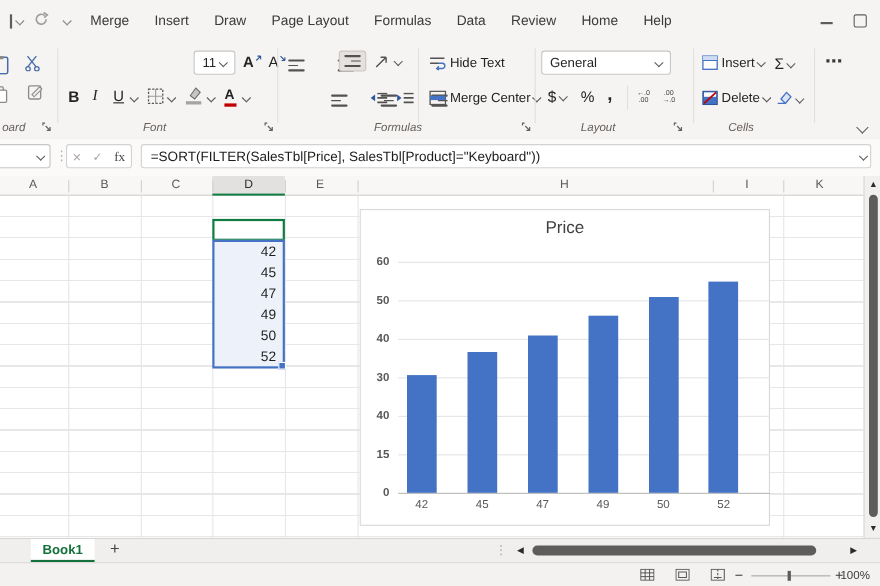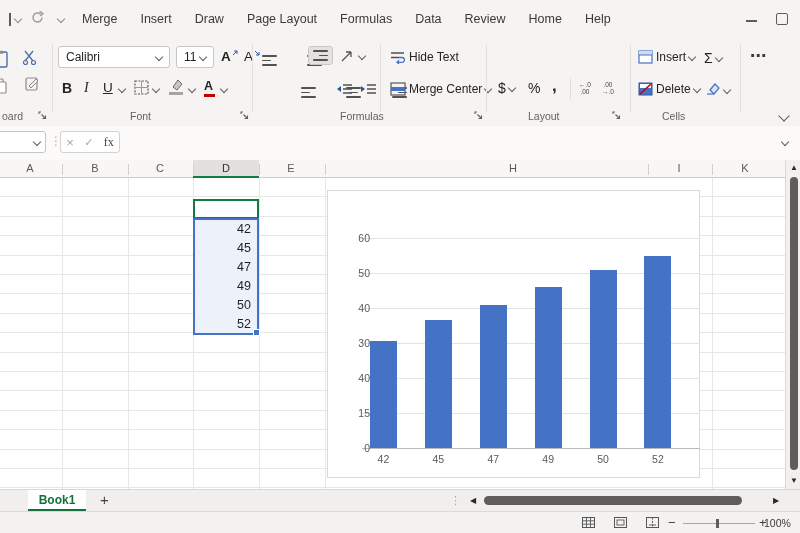--- a/index.html
+++ b/index.html
@@ -13,21 +13,21 @@
   .menu-tab{font-size:12.5px;color:#3a3a3a;white-space:nowrap;cursor:default;}
   .qat-bar{position:absolute;left:9px;top:13px;width:2px;height:13px;background:#5f5d5b;}
   .chev{display:inline-block;width:5px;height:5px;border-right:1.3px solid #5f5d5b;border-bottom:1.3px solid #5f5d5b;transform:rotate(45deg);}
   .chev.lt{border-color:#8a8886;}
   .win-min{position:absolute;left:746px;top:20px;width:11px;height:1.6px;background:#5f5d5b;}
   .win-max{position:absolute;left:776px;top:13px;width:10px;height:10px;border:1.6px solid #5f5d5b;border-radius:2px;}
 
   
   .ribbon{position:absolute;left:0;top:38px;width:800px;height:88px;background:#f6f4f3;border-bottom:1px solid #ddd9d6;}
   .gsep{position:absolute;top:6px;height:68px;width:1px;background:#e2dfdc;}
-  .glabel{position:absolute;top:72px;font-size:10.5px;color:#655f5a;}
+  .glabel{position:absolute;top:72px;font-size:10.5px;color:#655f5a;font-style:italic;}
   .launcher{position:absolute;top:73px;width:9px;height:9px;}
   .combo{position:absolute;height:22px;background:#fff;border:1px solid #c8c6c4;border-radius:3px;
          display:flex;align-items:center;font-size:12px;color:#252423;padding:0 7px;box-sizing:border-box;}
   .combo .chev{margin-left:auto;}
   .rbtn{position:absolute;display:flex;align-items:center;gap:3px;font-size:12px;color:#252423;}
   .big{font-size:13.5px;}
   .li{position:relative;display:inline-block;width:15px;height:11px;}
   .li b{position:absolute;left:0;height:1.6px;background:#525252;border-radius:1px;}
   .selbox{background:#e4e1df;border:1px solid #c9c6c3;border-radius:3px;padding:3px 4px;}
   .colorbar{position:absolute;left:0;bottom:-4px;width:14px;height:3px;}
@@ -55,21 +55,21 @@
   .spill{position:absolute;left:193px;top:40px;width:66px;height:117px;border:2px solid #4472c4;background:#edf2fa;
          box-sizing:border-box;display:flex;flex-direction:column;}
   .spill-val{flex:1;display:flex;align-items:center;justify-content:flex-end;padding-right:6px;font-size:12.5px;color:#1f1f1f;}
   .spill-handle{position:absolute;right:-3px;bottom:-3px;width:5px;height:5px;background:#4472c4;border:1px solid #fff;}
 
   
   .chart{position:absolute;left:327px;top:12px;width:373px;height:288px;background:#fff;border:1px solid #d8d8d8;box-sizing:border-box;}
   .chart-title{position:absolute;left:0;top:8px;width:100%;text-align:center;font-size:15.5px;color:#404040;}
   .cgrid{position:absolute;left:34px;width:338px;height:1px;background:#e4e4e4;}
   .cgrid.zero{background:#b9b9b9;}
-  .ytick{position:absolute;left:16px;width:26px;text-align:right;font-size:10.5px;color:#595959;}
+  .ytick{position:absolute;left:0;width:26px;text-align:right;font-size:10.5px;color:#595959;font-weight:bold;}
   .bar{position:absolute;width:27px;}
   .cat{position:absolute;top:262px;font-size:10.5px;color:#595959;transform:translateX(-50%);}
 
   
   .vscroll{position:absolute;left:785px;top:0;width:15px;height:329px;background:#f2f0ef;border-left:1px solid #dad8d6;box-sizing:border-box;}
   .vthumb{position:absolute;left:3.5px;top:17px;width:8px;height:293px;background:#5f5d5b;border-radius:4px;}
   .tri{font-size:8px;color:#2b2a29;line-height:8px;}
 
   
   .tabstrip{position:absolute;left:0;top:489px;width:800px;height:22px;background:#f1efee;border-top:1px solid #d8d6d4;box-sizing:border-box;}
@@ -147,24 +147,20 @@
     </span>
     <span class="glabel" style="left:2px">oard</span>
     <span class="launcher" style="left:38px">
       <svg width="9" height="9" viewBox="0 0 9 9">
           <path d="M1 3 V1 H3 M3.5 3.5 L7.5 7.5 M7.5 4.5 V7.5 H4.5" fill="none" stroke="#655f5a" stroke-width="1.1"></path>
         </svg>
     </span>
     <span class="gsep" style="left:52px"></span>
 
     
-    <div class="combo" style="left:58px;top:8px;width:112px">
-      <span>Calibri</span>
-        <span class="chev"></span>
-    </div>
     <div class="combo" style="left:176px;top:8px;width:38px">
       <span>11</span>
         <span class="chev"></span>
     </div>
     <span class="rbtn big" style="left:221px;top:11px;font-weight:600">
       <span>A</span>
         <svg width="6" height="6" viewBox="0 0 6 6" style="margin:-8px 0 0 -2px">
           <path d="M1 5 L5 1 M5 1 H2 M5 1 V4" stroke="#2b579a" stroke-width="1" fill="none"></path>
         </svg>
     </span>
@@ -262,20 +258,24 @@
     </span>
     <span class="glabel" style="left:340px">Formulas</span>
     <span class="launcher" style="left:474px">
       <svg width="9" height="9" viewBox="0 0 9 9">
           <path d="M1 3 V1 H3 M3.5 3.5 L7.5 7.5 M7.5 4.5 V7.5 H4.5" fill="none" stroke="#655f5a" stroke-width="1.1"></path>
         </svg>
     </span>
     <span class="gsep" style="left:486px"></span>
 
     
+    <div class="combo" style="left:492px;top:8px;width:118px">
+      <span>General</span>
+        <span class="chev"></span>
+    </div>
     <span class="rbtn" style="left:498px;top:42px;font-size:14px">
         <span>$</span>
         <span class="chev"></span>
       </span>
     <span class="rbtn" style="left:528px;top:42px;font-size:14px">
         <span>%</span>
       </span>
     <span class="rbtn" style="left:552px;top:38px;font-size:17px;font-weight:bold">
         <span>,</span>
       </span>
@@ -334,20 +334,21 @@
 
   <div class="fbar">
     <div class="namebox"></div>
     <span class="chev abs" style="left:34px;top:13px"></span>
     <span class="abs" style="left:50px;top:8px;color:#b5b3b1;font-size:12px">⋮</span>
     <div class="fxgroup">
       <span style="color:#a8a6a4;font-size:13px">×</span>
       <span style="color:#a8a6a4;font-size:11px">✓</span>
       <span style="color:#444;font-size:12px;font-family:'Liberation Serif',serif">fx</span>
     </div>
+    <input class="formula-input" readonly="" value="=SORT(FILTER(SalesTbl[Price], SalesTbl[Product]=&quot;Keyboard&quot;))" style="">
     <span class="chev abs" style="left:782px;top:13px"></span>
   </div>
 
   <div class="grid-area">
     <div class="colheaders" id="colheaders">
         <div class="colhdr" style="left: 15px;">A</div>
         <div class="colhdr" style="left: 80px;">B</div>
         <div class="colhdr" style="left: 145px;">C</div>
         <div class="colhdr-selbox">D</div>
         <div class="colhdr" style="left: 276px;">E</div>
@@ -375,20 +376,21 @@
         <div class="spill-val">42</div>
           <div class="spill-val">45</div>
           <div class="spill-val">47</div>
           <div class="spill-val">49</div>
           <div class="spill-val">50</div>
           <div class="spill-val">52</div>
           <span class="spill-handle"></span>
       </div>
 
       <div class="chart" id="chart">
+        <div class="chart-title">Price</div>
       <div class="cgrid zero" style="top: 257px;"></div>
           <div class="ytick" style="top: 251px;">0</div>
           <div class="cgrid" style="top: 222px;"></div>
           <div class="ytick" style="top: 216px;">15</div>
           <div class="cgrid" style="top: 187px;"></div>
           <div class="ytick" style="top: 181px;">40</div>
           <div class="cgrid" style="top: 152px;"></div>
           <div class="ytick" style="top: 146px;">30</div>
           <div class="cgrid" style="top: 117px;"></div>
           <div class="ytick" style="top: 111px;">40</div>

